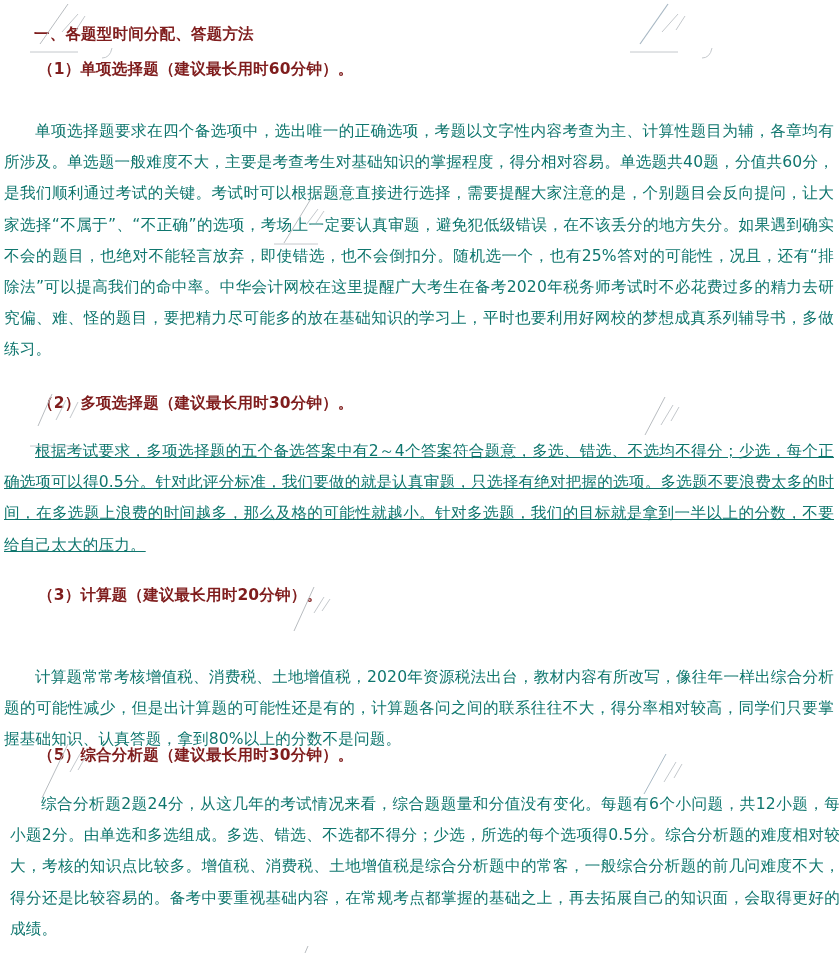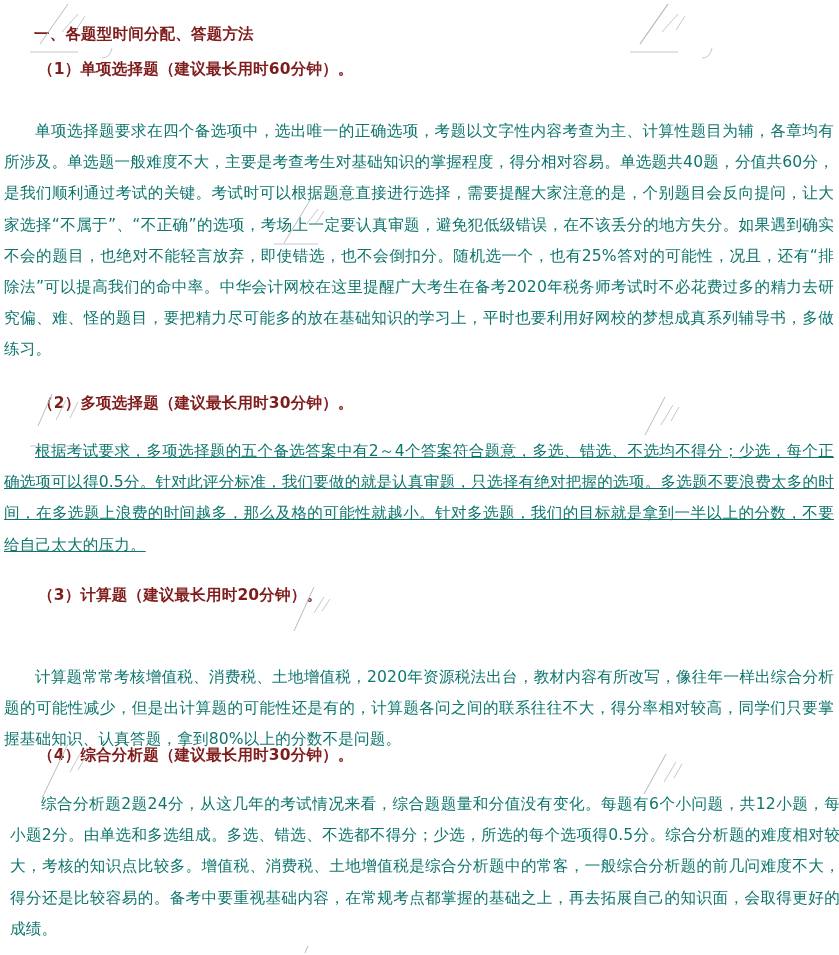--- a/index.html
+++ b/index.html
@@ -48,21 +48,21 @@
 
   <div class="h" style="position:absolute; top:59px; left:0;">（1）单项选择题（建议最长用时60分钟）。</div>
   <div class="p" style="position:absolute; top:116px; left:0; width:830px;">单项选择题要求在四个备选项中，选出唯一的正确选项，考题以文字性内容考查为主、计算性题目为辅，各章均有所涉及。单选题一般难度不大，主要是考查考生对基础知识的掌握程度，得分相对容易。单选题共40题，分值共60分，是我们顺利通过考试的关键。考试时可以根据题意直接进行选择，需要提醒大家注意的是，个别题目会反向提问，让大家选择“不属于”、“不正确”的选项，考场上一定要认真审题，避免犯低级错误，在不该丢分的地方失分。如果遇到确实不会的题目，也绝对不能轻言放弃，即使错选，也不会倒扣分。随机选一个，也有25%答对的可能性，况且，还有“排除法”可以提高我们的命中率。中华会计网校在这里提醒广大考生在备考2020年税务师考试时不必花费过多的精力去研究偏、难、怪的题目，要把精力尽可能多的放在基础知识的学习上，平时也要利用好网校的梦想成真系列辅导书，多做练习。</div>
 
   <div class="h" style="position:absolute; top:393px; left:0;">（2）多项选择题（建议最长用时30分钟）。</div>
   <div class="p" style="position:absolute; top:436px; left:0; width:830px;text-decoration:underline;">根据考试要求，多项选择题的五个备选答案中有2～4个答案符合题意，多选、错选、不选均不得分；少选，每个正确选项可以得0.5分。针对此评分标准，我们要做的就是认真审题，只选择有绝对把握的选项。多选题不要浪费太多的时间，在多选题上浪费的时间越多，那么及格的可能性就越小。针对多选题，我们的目标就是拿到一半以上的分数，不要给自己太大的压力。</div>
 
   <div class="h" style="position:absolute; top:585px; left:0;">（3）计算题（建议最长用时20分钟）。</div>
   <div class="p" style="position:absolute; top:629px; left:0; width:830px;margin-top:33px;">计算题常常考核增值税、消费税、土地增值税，2020年资源税法出台，教材内容有所改写，像往年一样出综合分析题的可能性减少，但是出计算题的可能性还是有的，计算题各问之间的联系往往不大，得分率相对较高，同学们只要掌握基础知识、认真答题，拿到80%以上的分数不是问题。</div>
 
-  <div class="h" style="position:absolute; top:745px; left:0;">（4）综合分析题（建议最长用时30分钟）。</div>
+  <div class="h" style="position:absolute; top:745px; left:0;">（5）综合分析题（建议最长用时30分钟）。</div>
   <div class="p" style="position:absolute; top:789px; left:6px; width:830px;">综合分析题2题24分，从这几年的考试情况来看，综合题题量和分值没有变化。每题有6个小问题，共12小题，每小题2分。由单选和多选组成。多选、错选、不选都不得分；少选，所选的每个选项得0.5分。综合分析题的难度相对较大，考核的知识点比较多。增值税、消费税、土地增值税是综合分析题中的常客，一般综合分析题的前几问难度不大，得分还是比较容易的。备考中要重视基础内容，在常规考点都掌握的基础之上，再去拓展自己的知识面，会取得更好的成绩。</div>
 </div>
 
 <div class="wm" style="left:30px; top:2px;">
   <svg width="90" height="62" viewBox="0 0 90 62">
     <path d="M38 2 L10 42" stroke="#b8bcc0" stroke-width="1" fill="none"></path>
     <path d="M48 12 L32 30" stroke="#c4c8cc" stroke-width="1" fill="none"></path>
     <path d="M55 14 L46 28" stroke="#c4c8cc" stroke-width="1" fill="none"></path>
     <path d="M0 50 L48 50" stroke="#c4c8cc" stroke-width="1" fill="none"></path>
     <path d="M82 46 Q80 56 72 56" stroke="#c4c8cc" stroke-width="1" fill="none"></path>

